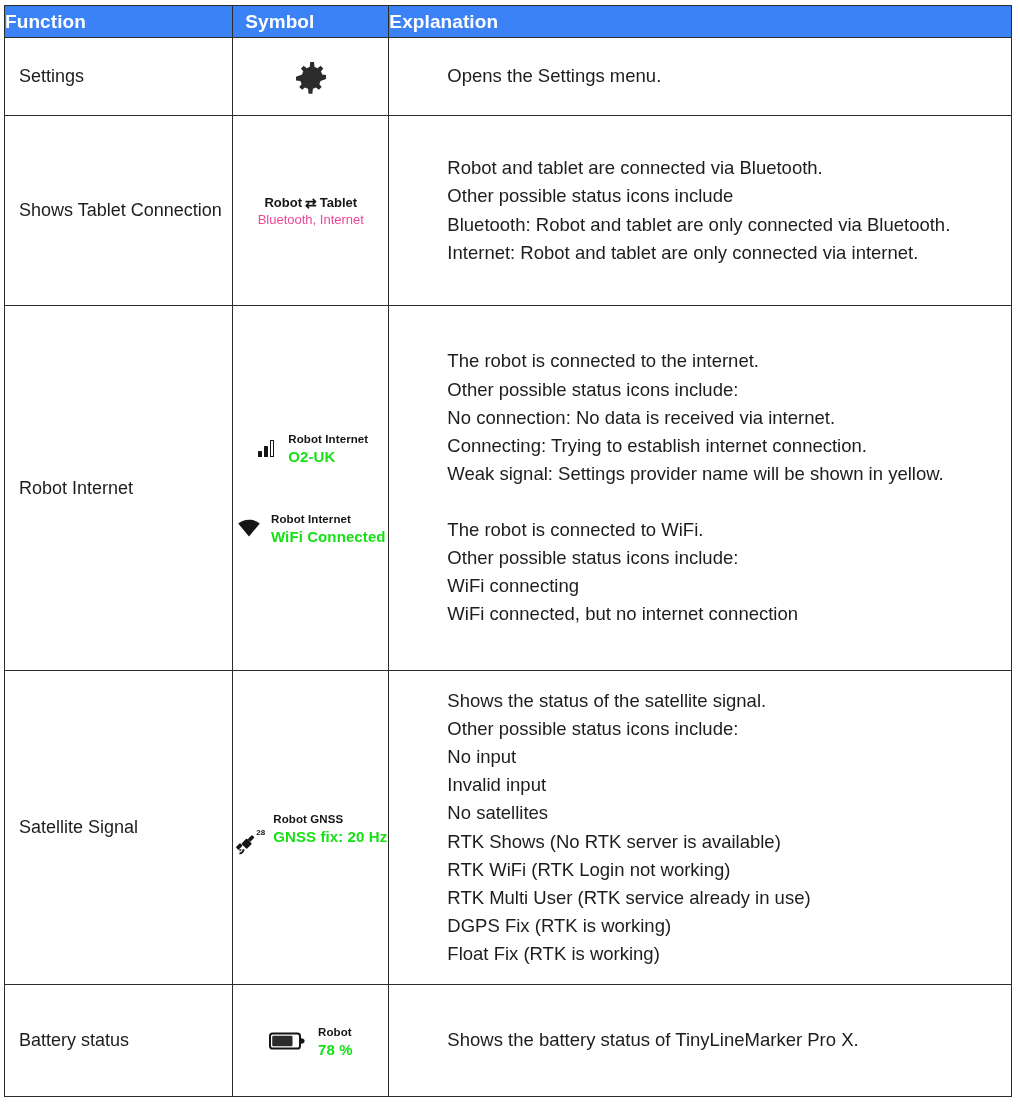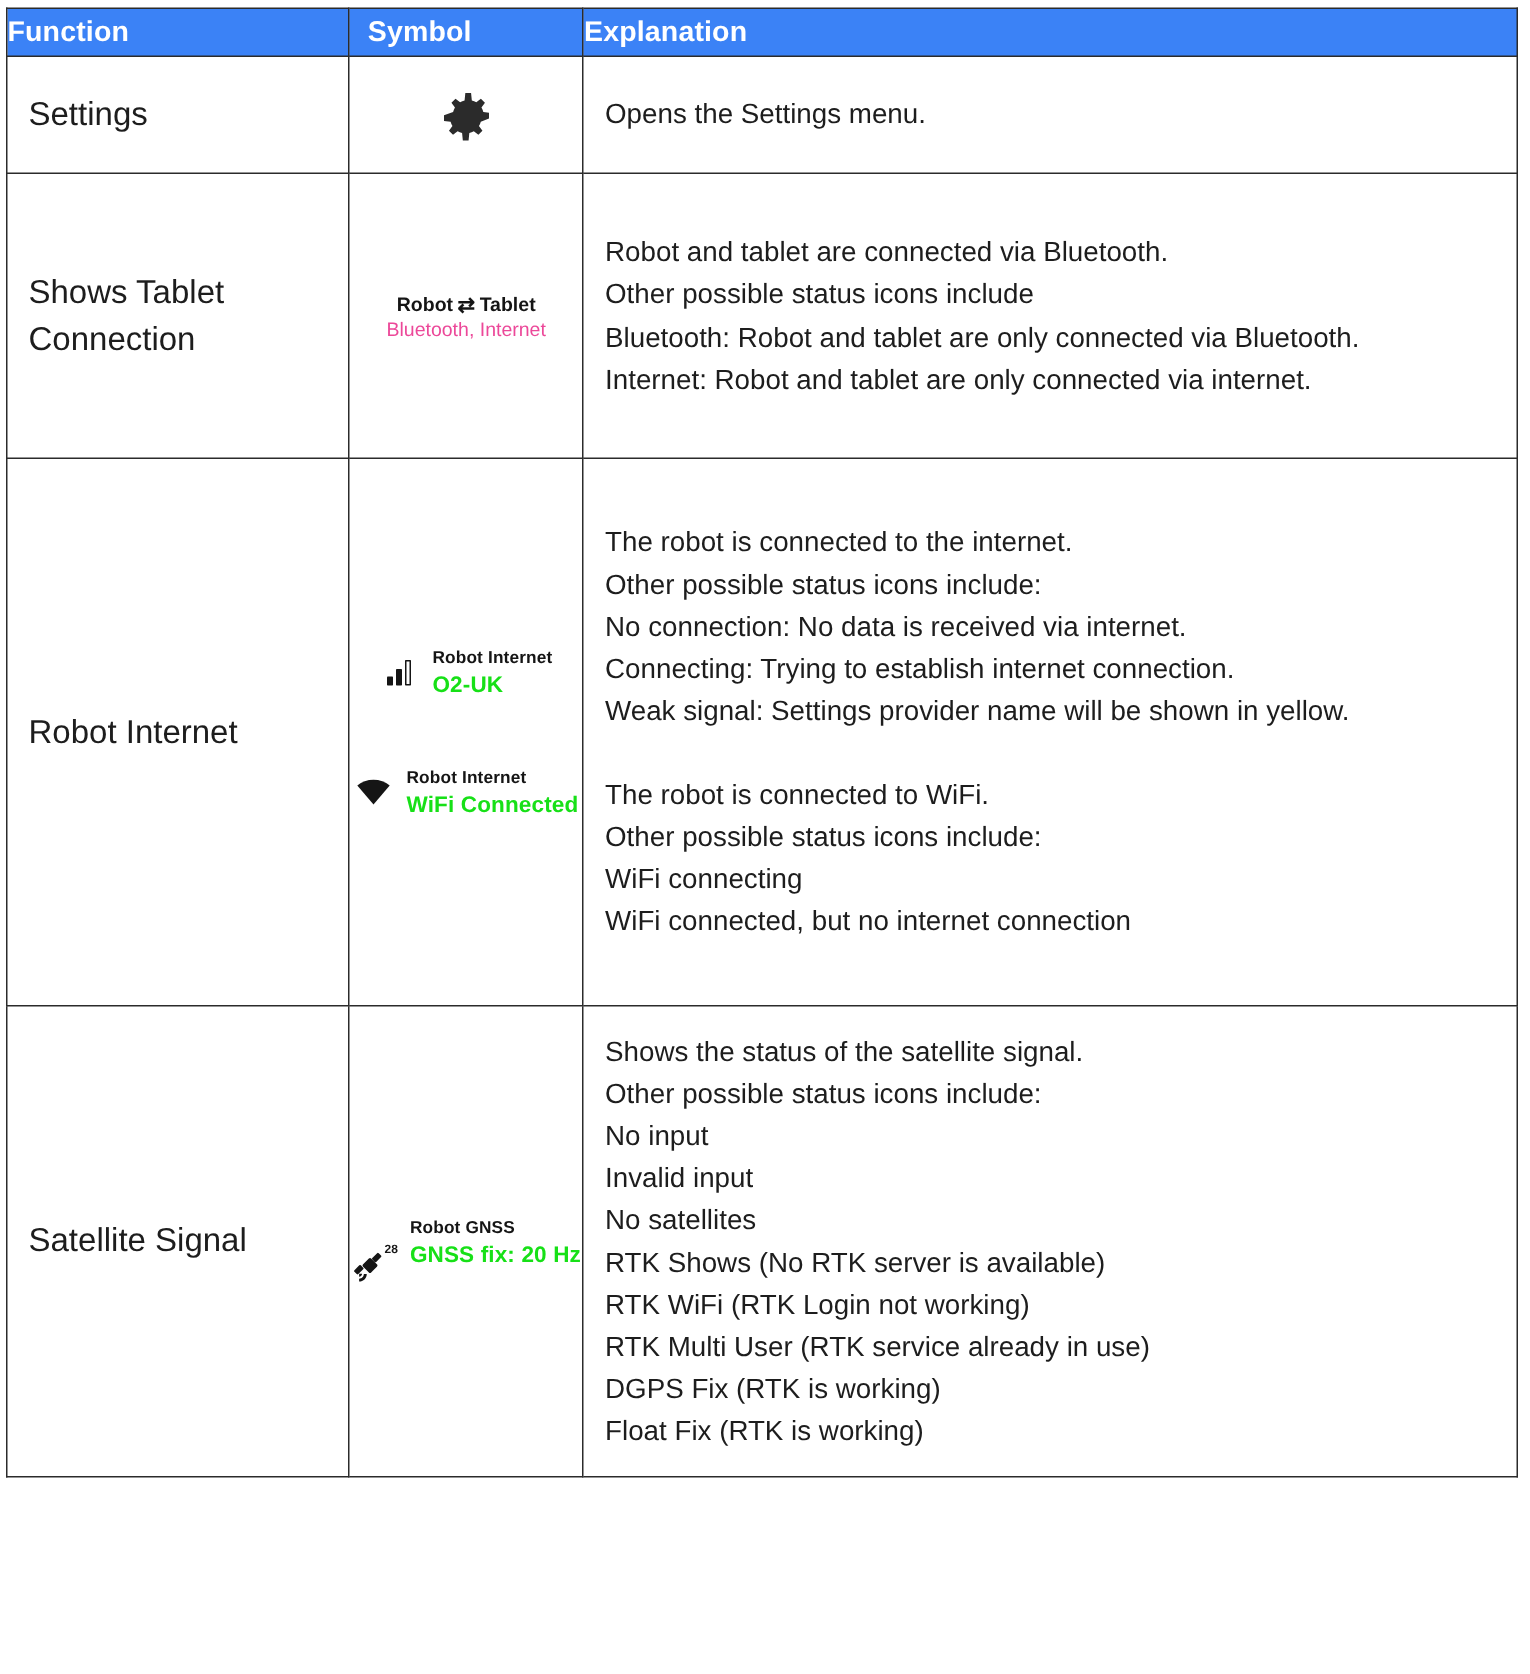--- a/index.html
+++ b/index.html
@@ -44,35 +44,35 @@
   thead th.col-sym { padding-left: 12px; }
 
   
   .col-fn   { width: 228px; }
   .col-sym  { width: 156px; }
   .col-exp  { width: 622px; }
 
   
   td.fn {
     padding: 6px 10px 6px 14px;
-    font-size: 22px;
+    font-size: 18px;
     font-weight: 400;
     line-height: 1.38;
     color: #1d1d1d;
   }
   td.sym {
     text-align: center;
   }
   td.exp {
     padding: 6px 12px 6px 14px;
     font-size: 18.5px;
     line-height: 1.52;
     color: #1d1d1d;
   }
-  td.exp .line { white-space: pre-wrap; }
+  td.exp .line { white-space: pre-wrap; margin-left: 44px; }
   td.exp .spacer { display: block; height: 1.52em; }
 
   
   .status {
     display: flex;
     align-items: center;
     justify-content: center;
     gap: 9px;
   }
   .status + .status { margin-top: 42px; }
@@ -260,15 +260,36 @@
         <div class="line">Invalid input</div>
         <div class="line">No satellites</div>
         <div class="line">RTK Shows (No RTK server is available)</div>
         <div class="line">RTK WiFi (RTK Login not working)</div>
         <div class="line">RTK Multi User (RTK service already in use)</div>
         <div class="line">DGPS Fix (RTK is working)</div>
         <div class="line">Float Fix (RTK is working)</div>
       </td>
     </tr>
 
+    <tr style="height:112px">
+      <td class="fn">Battery status</td>
+      <td class="sym">
+        <div class="status">
+          <span class="glyph" style="width:40px;">
+            <svg width="40" height="22" viewBox="0 0 40 22" aria-hidden="true">
+              <rect x="1" y="3.5" width="30" height="15" rx="2.6" fill="none" stroke="#151515" stroke-width="2"></rect>
+              <rect x="3.2" y="5.7" width="20.3" height="10.6" rx="1.2" fill="#2b2b2b"></rect>
+              <path d="M32 8.2c2.2 0 3.6 1 3.6 2.8S34.2 13.8 32 13.8z" fill="#151515"></path>
+            </svg>
+          </span>
+          <span class="labels">
+            <span class="title">Robot</span><br>
+            <span class="sub">78 %</span>
+          </span>
+        </div>
+      </td>
+      <td class="exp">
+        <div class="line">Shows the battery status of TinyLineMarker Pro X.</div>
+      </td>
+    </tr>
 
   </tbody>
 </table>
 
 </body></html>

